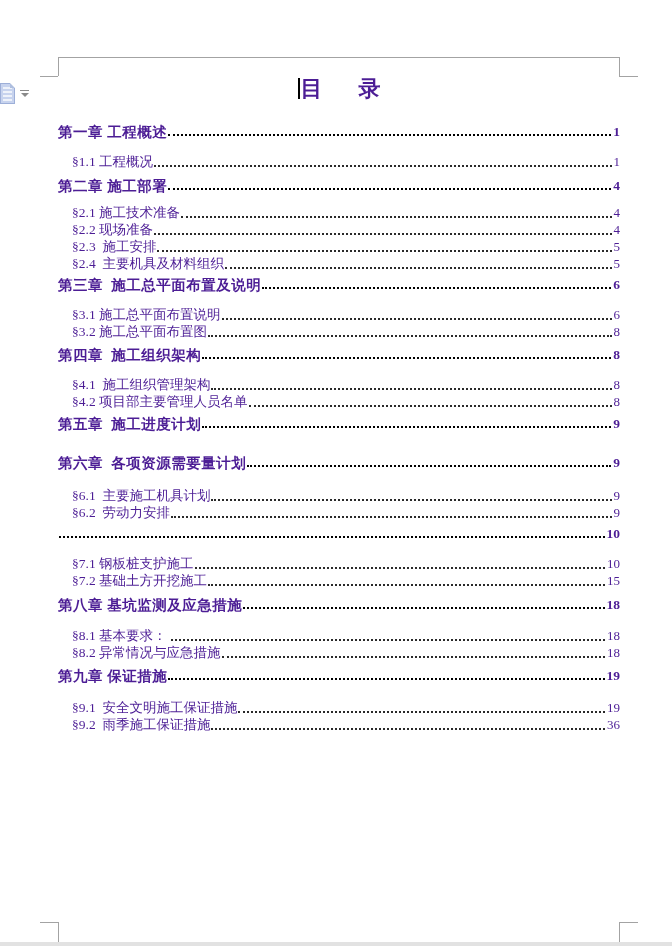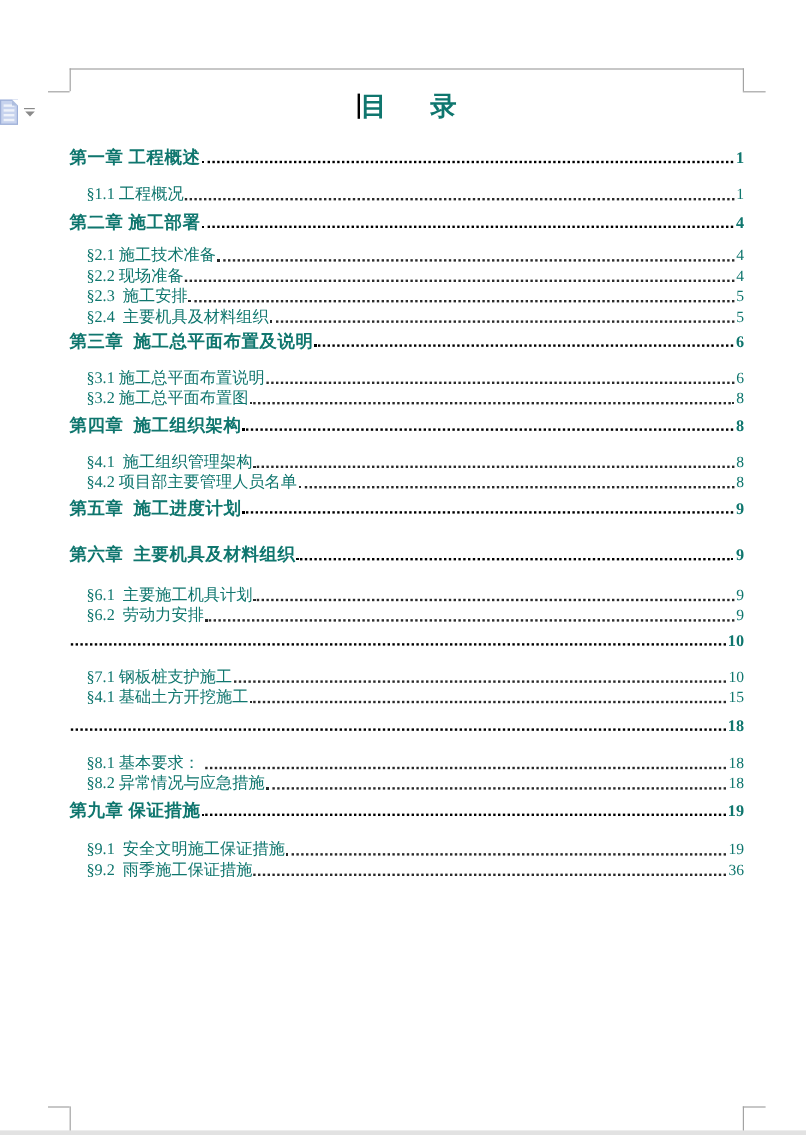--- a/index.html
+++ b/index.html
@@ -1,21 +1,21 @@
 <!DOCTYPE html>
 <html><head>
 <meta charset="utf-8">
 <style>
   * { margin:0; padding:0; box-sizing:border-box; }
   html,body { background:#ffffff; }
   .screen {
     position:relative; width:672px; height:946px;
     background:#ffffff; overflow:hidden;
     font-family:"Liberation Serif","DejaVu Serif",serif;
-    color:#0f766e;
+    color:#4c1d95;
   }
 
   
   .mark { position:absolute; background:#a3a3a3; }
   .m-top-line   { left:58px;  top:57px;  width:562px; height:1px; }
   .m-tl-v       { left:58px;  top:57px;  width:1px;  height:19px; }
   .m-tr-v       { left:619px; top:57px;  width:1px;  height:19px; }
   .m-tl-stub    { left:40px;  top:76px;  width:18px; height:1px; }
   .m-tr-stub    { left:619px; top:76px;  width:19px; height:1px; }
   .m-bl-stub    { left:40px;  top:922px; width:18px; height:1px; }
@@ -192,21 +192,21 @@
       </div>
       <div class="toc-block block-5">
         <div class="toc-row lvl1">
           <span class="lbl">第五章  施工进度计划</span>
           <span class="leader"></span>
           <span class="pg">9</span>
         </div>
       </div>
       <div class="toc-block block-6">
         <div class="toc-row lvl1">
-          <span class="lbl">第六章  主要机具及材料组织</span>
+          <span class="lbl">第六章  各项资源需要量计划</span>
           <span class="leader"></span>
           <span class="pg">9</span>
         </div>
         <div class="sub-rows">
           <div class="toc-row lvl2">
             <span class="lbl">§6.1  主要施工机具计划</span>
             <span class="leader"></span>
             <span class="pg">9</span>
           </div>
           <div class="toc-row lvl2">
@@ -221,28 +221,29 @@
           <span class="leader"></span>
           <span class="pg">10</span>
         </div>
         <div class="sub-rows">
           <div class="toc-row lvl2">
             <span class="lbl">§7.1 钢板桩支护施工</span>
             <span class="leader"></span>
             <span class="pg">10</span>
           </div>
           <div class="toc-row lvl2">
-            <span class="lbl">§4.1 基础土方开挖施工</span>
+            <span class="lbl">§7.2 基础土方开挖施工</span>
             <span class="leader"></span>
             <span class="pg">15</span>
           </div>
         </div>
       </div>
       <div class="toc-block block-8">
         <div class="toc-row lvl1">
+          <span class="lbl">第八章 基坑监测及应急措施</span>
           <span class="leader"></span>
           <span class="pg">18</span>
         </div>
         <div class="sub-rows">
           <div class="toc-row lvl2">
             <span class="lbl">§8.1 基本要求： </span>
             <span class="leader"></span>
             <span class="pg">18</span>
           </div>
           <div class="toc-row lvl2">

